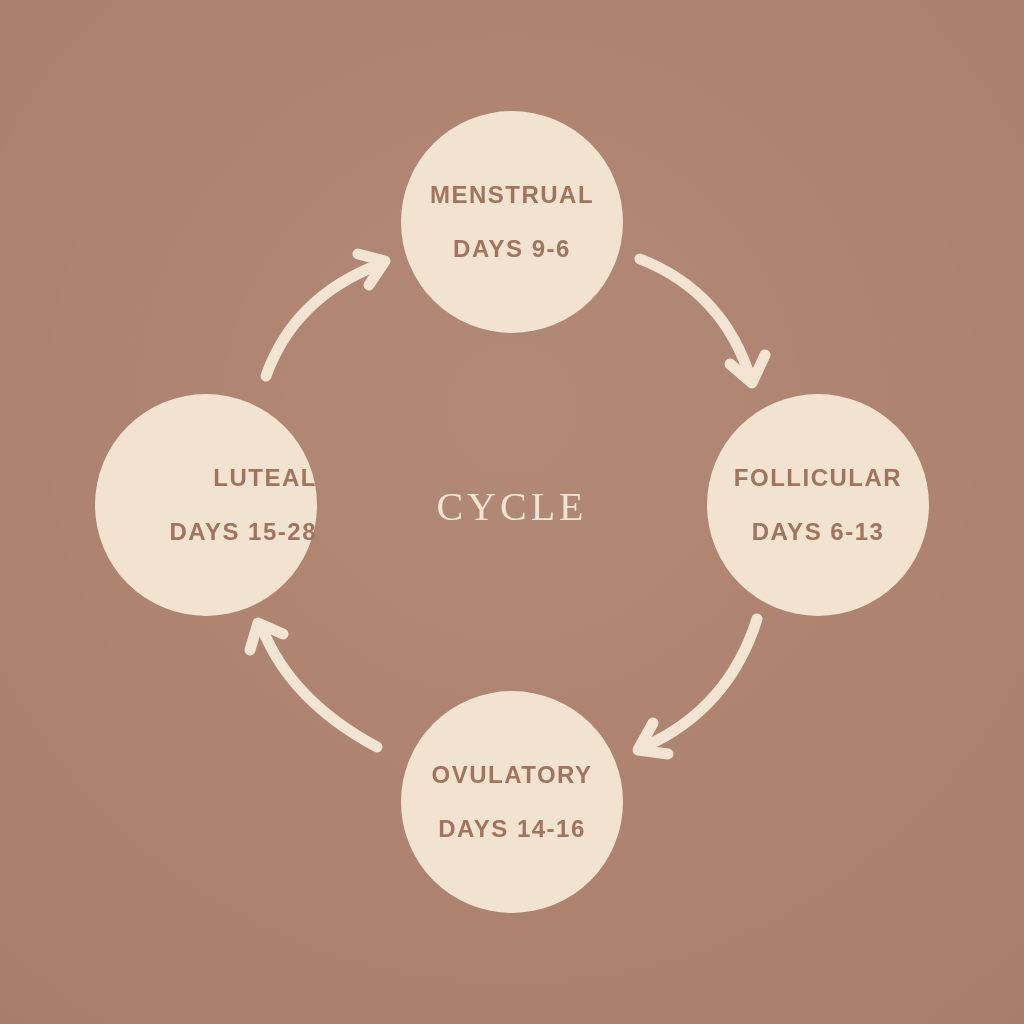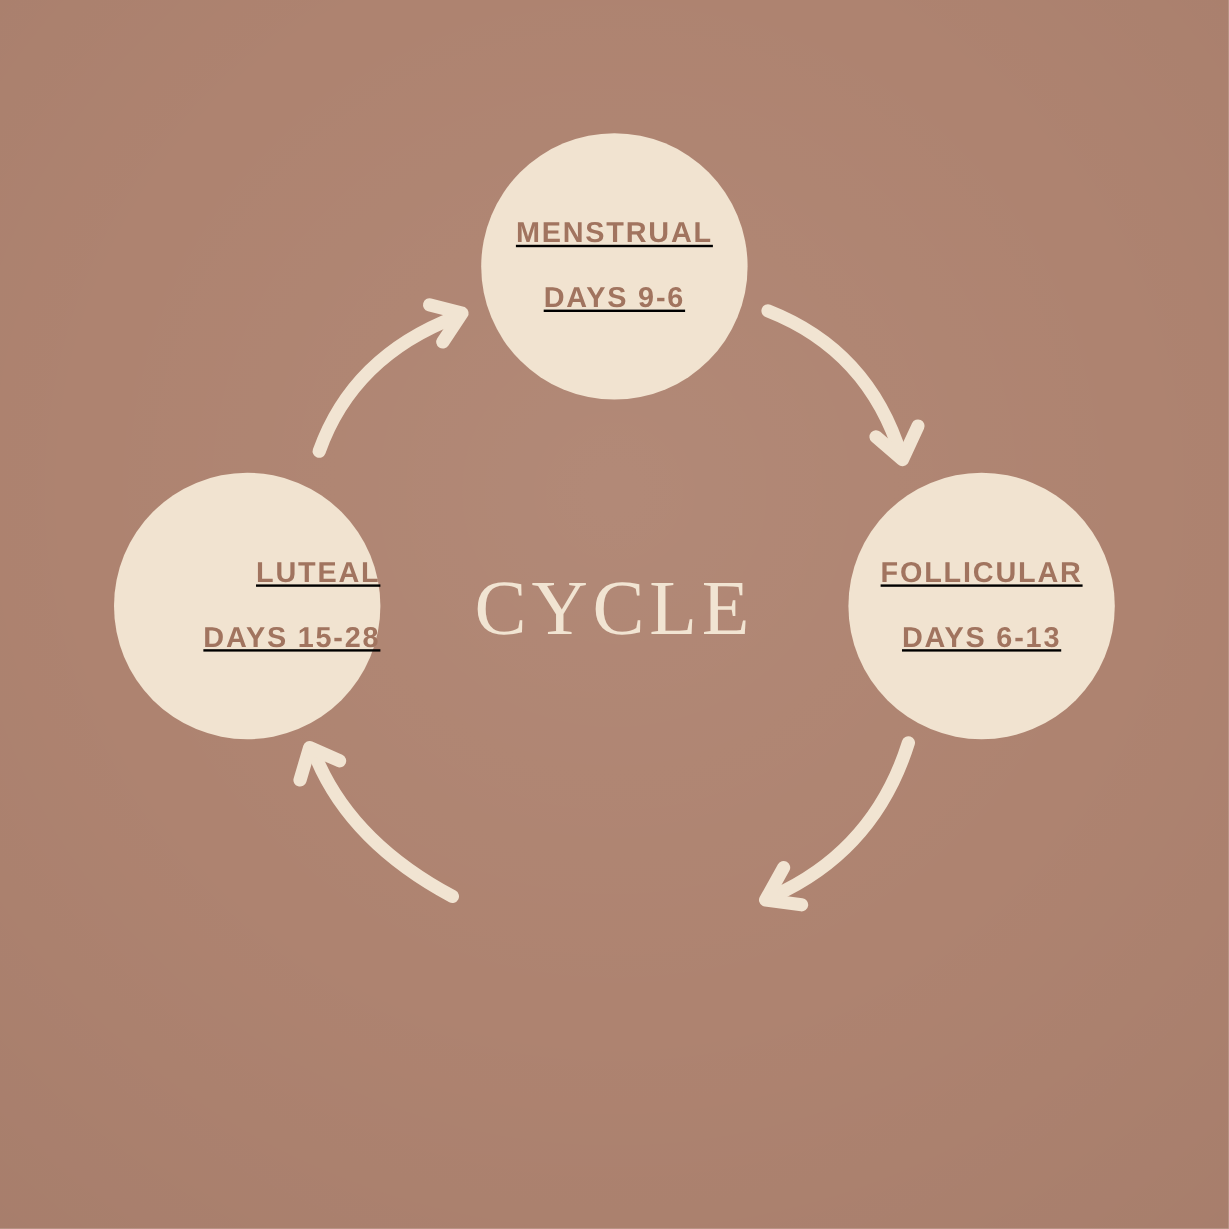--- a/index.html
+++ b/index.html
@@ -19,41 +19,40 @@
   .phase-circle {
     position:absolute;
     width:222px; height:222px;
     border-radius:50%;
     background: var(--circle, #f1e3d0);
     display:flex; flex-direction:column;
     align-items:center; justify-content:center;
     gap:30px;
     text-align:center;
     z-index:2;
-    text-decoration:underline;
   }
   .phase-circle .phase-name,
   .phase-circle .phase-days {
     color: var(--circle-text, #a1745f);
     font-weight:700;
     font-size:24px;
     letter-spacing:1.5px;
     line-height:1;
     white-space:nowrap;
   }
   .pos-top    { left:401px; top:111px; }
   .pos-right  { left:707px; top:394px; }
   .pos-bottom { left:401px; top:691px; }
   .pos-left   { left:95px;  top:394px;align-items:flex-end; }
   .cycle-title {
     position:absolute;
     left:512px; top:507px;
     transform:translate(-50%,-50%);
     font-family:"Liberation Serif", serif;
-    font-size:65px;
+    font-size:40px;
     letter-spacing:4px;
     line-height:62px;
     color: var(--title-text, #f1e4d2);
     text-align:center;
     white-space:nowrap;
     z-index:1;
   }
   .arrows-svg {
     position:absolute; inset:0;
     z-index:1;
@@ -97,19 +96,23 @@
   <div class="phase-circle pos-top">
     <span class="phase-name">MENSTRUAL</span>
     <span class="phase-days">DAYS 9-6</span>
   </div>
 
   <div class="phase-circle pos-right">
     <span class="phase-name">FOLLICULAR</span>
     <span class="phase-days">DAYS 6-13</span>
   </div>
 
+  <div class="phase-circle pos-bottom">
+    <span class="phase-name">OVULATORY</span>
+    <span class="phase-days">DAYS 14-16</span>
+  </div>
 
   <div class="phase-circle pos-left">
     <span class="phase-name">LUTEAL</span>
     <span class="phase-days">DAYS 15-28</span>
   </div>
 
 </div>
 
 </body></html>

